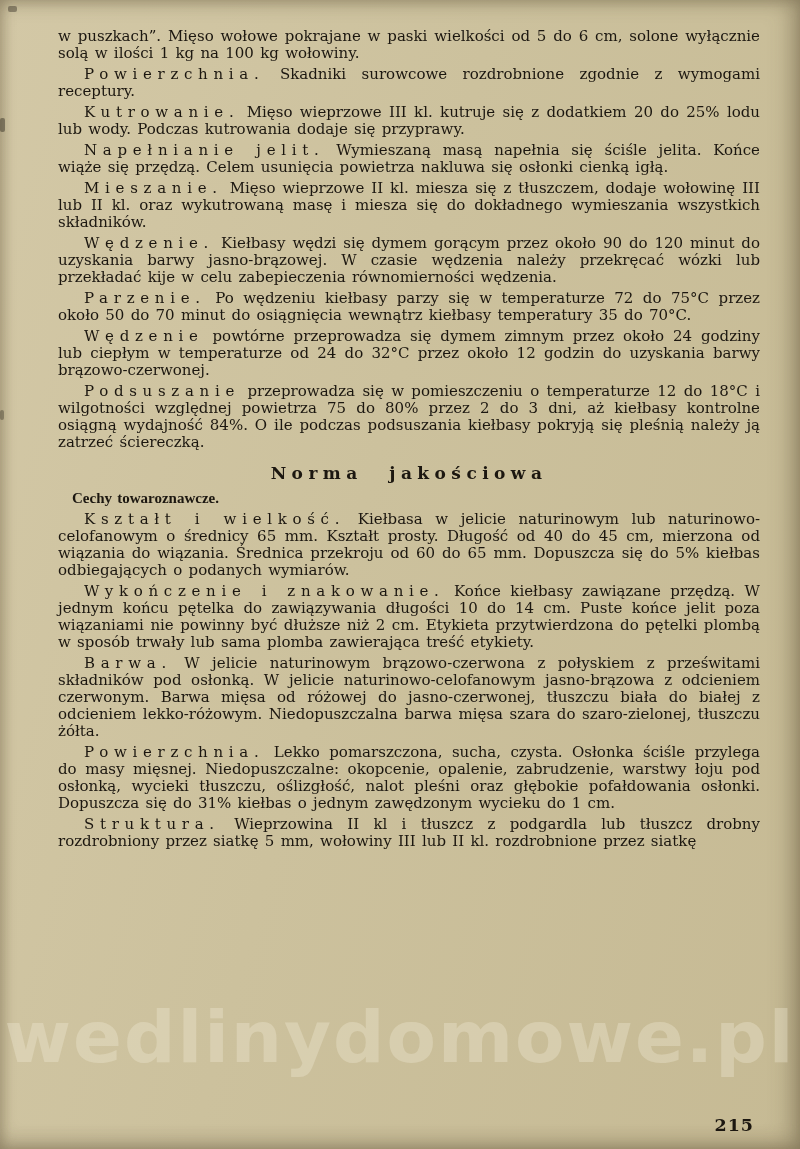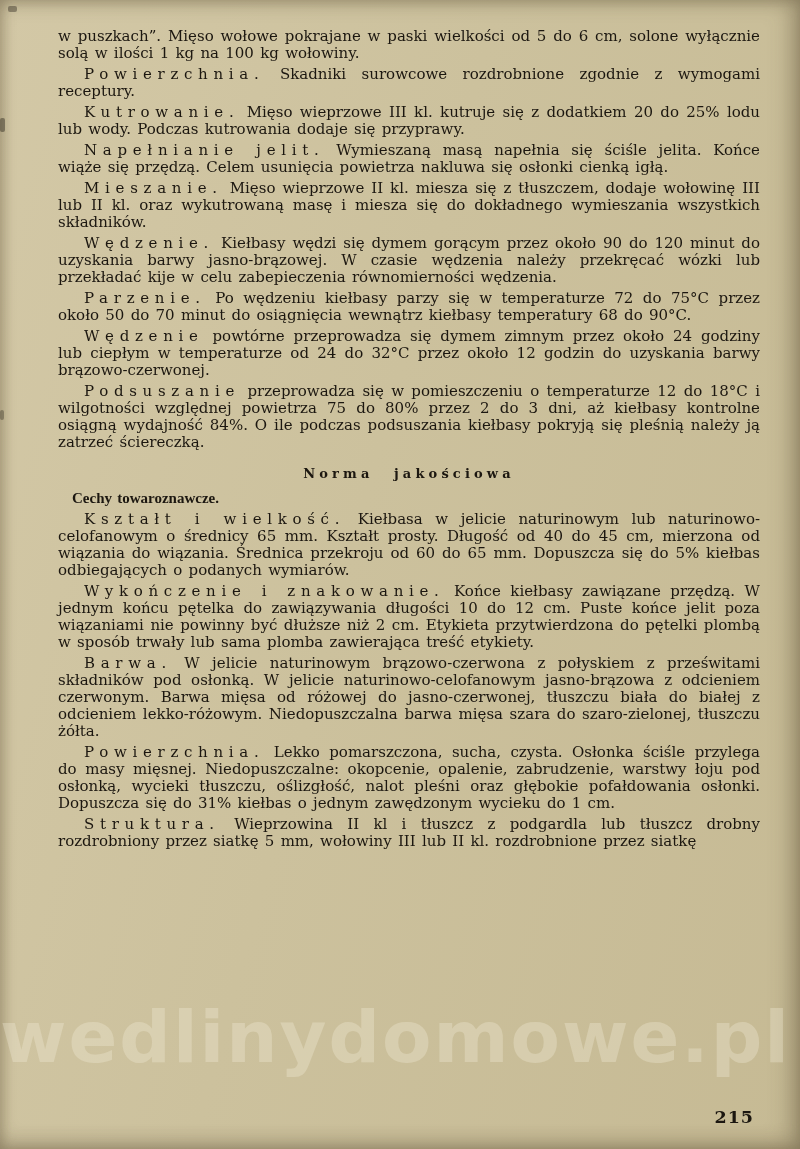--- a/index.html
+++ b/index.html
@@ -30,46 +30,46 @@
   .para {
     text-align: justify;
     text-indent: 26px;
     margin: 4px 0;
   }
   .para.cont { text-indent: 0; }
   .lead { letter-spacing: 0.38em; white-space: nowrap; }
   .heading {
     text-align: center;
     font-weight: bold;
-    font-size: 13px;
+    font-size: 17px;
     letter-spacing: 0.32em;
     word-spacing: 0.9em;
     margin: 14px 0 8px 0;
   }
   .subheading {
     font-weight: bold;
     text-indent: 14px;
     margin: 2px 0 4px 0;
     font-family: Liberation Serif, serif;
   }
   .page-number {
     position: absolute;
     right: 46px;
-    bottom: 22px;
+    bottom: 14px;
     font-weight: bold;
     font-size: 17.5px;
     letter-spacing: 1px;
     z-index: 3;
   }
   .watermark {
     position: absolute;
     left: 0;
     right: 0;
     top: 995px;
-    text-align: left;
+    text-align: center;
     font-family: "DejaVu Sans", "Liberation Sans", sans-serif;
     font-weight: bold;
     font-size: 72px;
     letter-spacing: 2px;
     color: #f2ecd8;
     opacity: 0.34;
     pointer-events: none;
     z-index: 1;
     white-space: nowrap;
   }
@@ -99,34 +99,34 @@
 
     <p class="para"><span class="lead">Kutrowanie.</span> <span>Mięso wieprzowe III kl. kutruje się z dodatkiem 20 do 25% lodu lub wody. Podczas kutrowania dodaje się przyprawy.</span></p>
 
     <p class="para"><span class="lead">Napełnianie jelit.</span> <span>Wymieszaną masą napełnia się ściśle jelita. Końce wiąże się przędzą. Celem usunięcia powietrza nakluwa się osłonki cienką igłą.</span></p>
 
     <p class="para"><span class="lead">Mieszanie.</span> <span>Mięso wieprzowe II kl. miesza się z tłuszczem, dodaje wołowinę III lub II kl. oraz wykutrowaną masę i miesza się do dokładnego wymieszania wszystkich składników.</span></p>
 
 
     <p class="para"><span class="lead">Wędzenie.</span> <span>Kiełbasy wędzi się dymem gorącym przez około 90 do 120 minut do uzyskania barwy jasno-brązowej. W czasie wędzenia należy przekręcać wózki lub przekładać kije w celu zabepieczenia równomierności wędzenia.</span></p>
 
-    <p class="para"><span class="lead">Parzenie.</span> <span>Po wędzeniu kiełbasy parzy się w temperaturze 72 do 75°C przez około 50 do 70 minut do osiągnięcia wewnątrz kiełbasy temperatury 68 do 90°C.</span></p>
+    <p class="para"><span class="lead">Parzenie.</span> <span>Po wędzeniu kiełbasy parzy się w temperaturze 72 do 75°C przez około 50 do 70 minut do osiągnięcia wewnątrz kiełbasy temperatury 35 do 70°C.</span></p>
 
 
     <p class="para"><span class="lead">Wędzenie</span> <span>powtórne przeprowadza się dymem zimnym przez około 24 godziny lub ciepłym w temperaturze od 24 do 32°C przez około 12 godzin do uzyskania barwy brązowo-czerwonej.</span></p>
 
     <p class="para"><span class="lead">Podsuszanie</span> <span>przeprowadza się w pomieszczeniu o temperaturze 12 do 18°C i wilgotności względnej powietrza 75 do 80% przez 2 do 3 dni, aż kiełbasy kontrolne osiągną wydajność 84%. O ile podczas podsuszania kiełbasy pokryją się pleśnią należy ją zatrzeć ściereczką.</span></p>
 
     <h2 class="heading">Norma jakościowa</h2>
 
     <p class="subheading">Cechy towaroznawcze.</p>
 
     <p class="para"><span class="lead">Kształt i wielkość.</span> <span>Kiełbasa w jelicie naturinowym lub naturinowo-celofanowym o średnicy 65 mm. Kształt prosty. Długość od 40 do 45 cm, mierzona od wiązania do wiązania. Średnica przekroju od 60 do 65 mm. Dopuszcza się do 5% kiełbas odbiegających o podanych wymiarów.</span></p>
 
-    <p class="para"><span class="lead">Wykończenie i znakowanie.</span> <span>Końce kiełbasy zawiązane przędzą. W jednym końcu pętelka do zawiązywania długości 10 do 12 cm. Puste końce jelit poza wiązaniami nie powinny być dłuższe niż 2 cm. Etykieta przytwierdzona do pętelki plombą w sposób trwały lub sama plomba zawierająca treść etykiety.</span></p>
+    <p class="para"><span class="lead">Wykończenie i znakowanie.</span> <span>Końce kiełbasy zawiązane przędzą. W jednym końcu pętelka do zawiązywania długości 10 do 14 cm. Puste końce jelit poza wiązaniami nie powinny być dłuższe niż 2 cm. Etykieta przytwierdzona do pętelki plombą w sposób trwały lub sama plomba zawierająca treść etykiety.</span></p>
 
     <p class="para"><span class="lead">Barwa.</span> <span>W jelicie naturinowym brązowo-czerwona z połyskiem z prześwitami składników pod osłonką. W jelicie naturinowo-celofanowym jasno-brązowa z odcieniem czerwonym. Barwa mięsa od różowej do jasno-czerwonej, tłuszczu biała do białej z odcieniem lekko-różowym. Niedopuszczalna barwa mięsa szara do szaro-zielonej, tłuszczu żółta.</span></p>
 
     <p class="para"><span class="lead">Powierzchnia.</span> <span>Lekko pomarszczona, sucha, czysta. Osłonka ściśle przylega do masy mięsnej. Niedopuszczalne: okopcenie, opalenie, zabrudzenie, warstwy łoju pod osłonką, wycieki tłuszczu, oślizgłość, nalot pleśni oraz głębokie pofałdowania osłonki. Dopuszcza się do 31% kiełbas o jednym zawędzonym wycieku do 1 cm.</span></p>
 
     <p class="para"><span class="lead">Struktura.</span> <span>Wieprzowina II kl i tłuszcz z podgardla lub tłuszcz drobny rozdrobniony przez siatkę 5 mm, wołowiny III lub II kl. rozdrobnione przez siatkę</span></p>
 
   </div>
 
   <div class="page-number">215</div>

